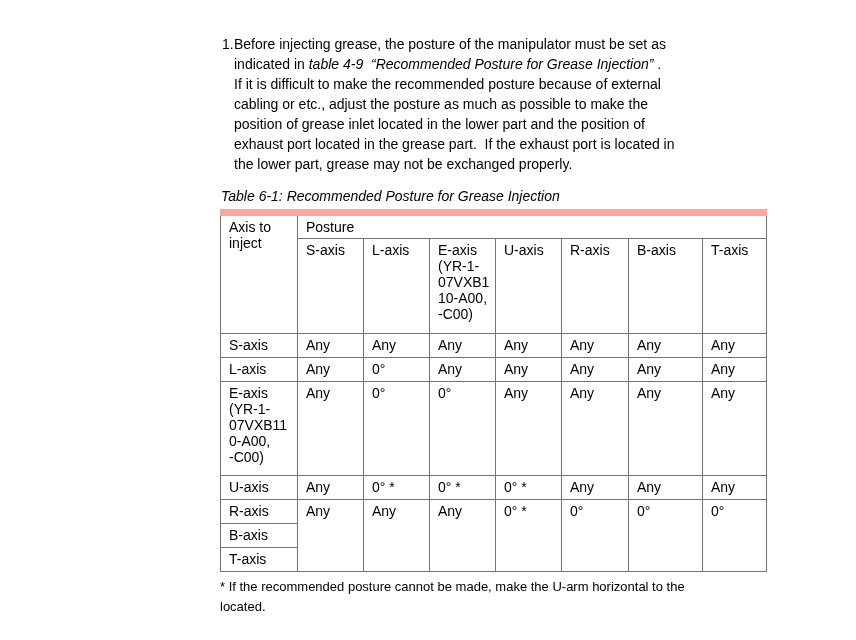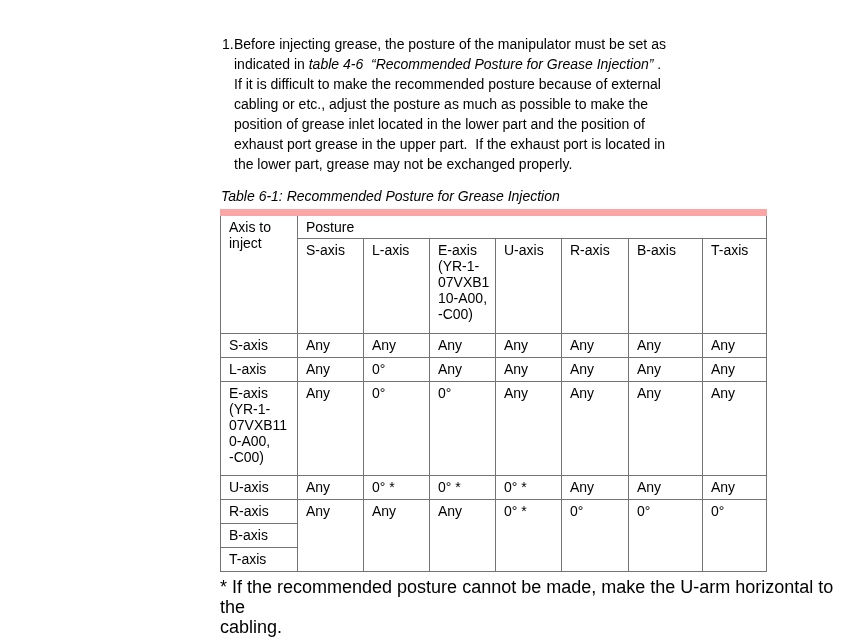--- a/index.html
+++ b/index.html
@@ -46,36 +46,36 @@
   tr.r-sub { height: 95px; }
   tr.h-std { height: 24px; }
   tr.h-e { height: 94px; }
   th.corner { border-left: none; font-weight: bold; padding-left: 5px; }
   th.posture { border-right: none; border-bottom: 3px solid #999; font-weight: bold; }
   td.lbl { border-left: none; padding-left: 5px; }
   .no-right { border-right: none; }
   td.merged { vertical-align: middle; }
 
   
-  .footnote { position: absolute; left: 220px; top: 577px; font-size: 18px; line-height: 20px; }
+  .footnote { position: absolute; left: 220px; top: 577px; font-size: 13px; line-height: 20px; }
 </style>
 </head>
 <body>
 
 <div class="page">
 
   <div class="intro">
     <div class="num">1.</div>
     <div class="intro-text">
       <div class="para-line">Before injecting grease, the posture of the manipulator must be set as</div>
-      <div class="para-line"><span>indicated in </span><span class="it">table 4-6  “Recommended Posture for Grease Injection”</span><span> .</span></div>
+      <div class="para-line"><span>indicated in </span><span class="it">table 4-9  “Recommended Posture for Grease Injection”</span><span> .</span></div>
       <div class="para-line">If it is difficult to make the recommended posture because of external</div>
       <div class="para-line">cabling or etc., adjust the posture as much as possible to make the</div>
       <div class="para-line">position of grease inlet located in the lower part and the position of</div>
-      <div class="para-line">exhaust port grease in the upper part.  If the exhaust port is located in</div>
+      <div class="para-line">exhaust port located in the grease part.  If the exhaust port is located in</div>
       <div class="para-line">the lower part, grease may not be exchanged properly.</div>
     </div>
   </div>
 
   <div class="caption">Table 6-1: Recommended Posture for Grease Injection</div>
 
   <table class="grease">
     <colgroup>
       <col style="width:77px">
         <col style="width:66px">
@@ -167,16 +167,16 @@
       <td class="lbl">B-axis</td>
     </tr>
     <tr class="h-std">
       <td class="lbl">T-axis</td>
     </tr>
   </tbody>
     </table>
 
   <div class="footnote">
     <div class="para-line">* If the recommended posture cannot be made, make the U-arm horizontal to the</div>
-    <div class="para-line">cabling.</div>
+    <div class="para-line">located.</div>
   </div>
 
 </div>
 
 </body></html>

